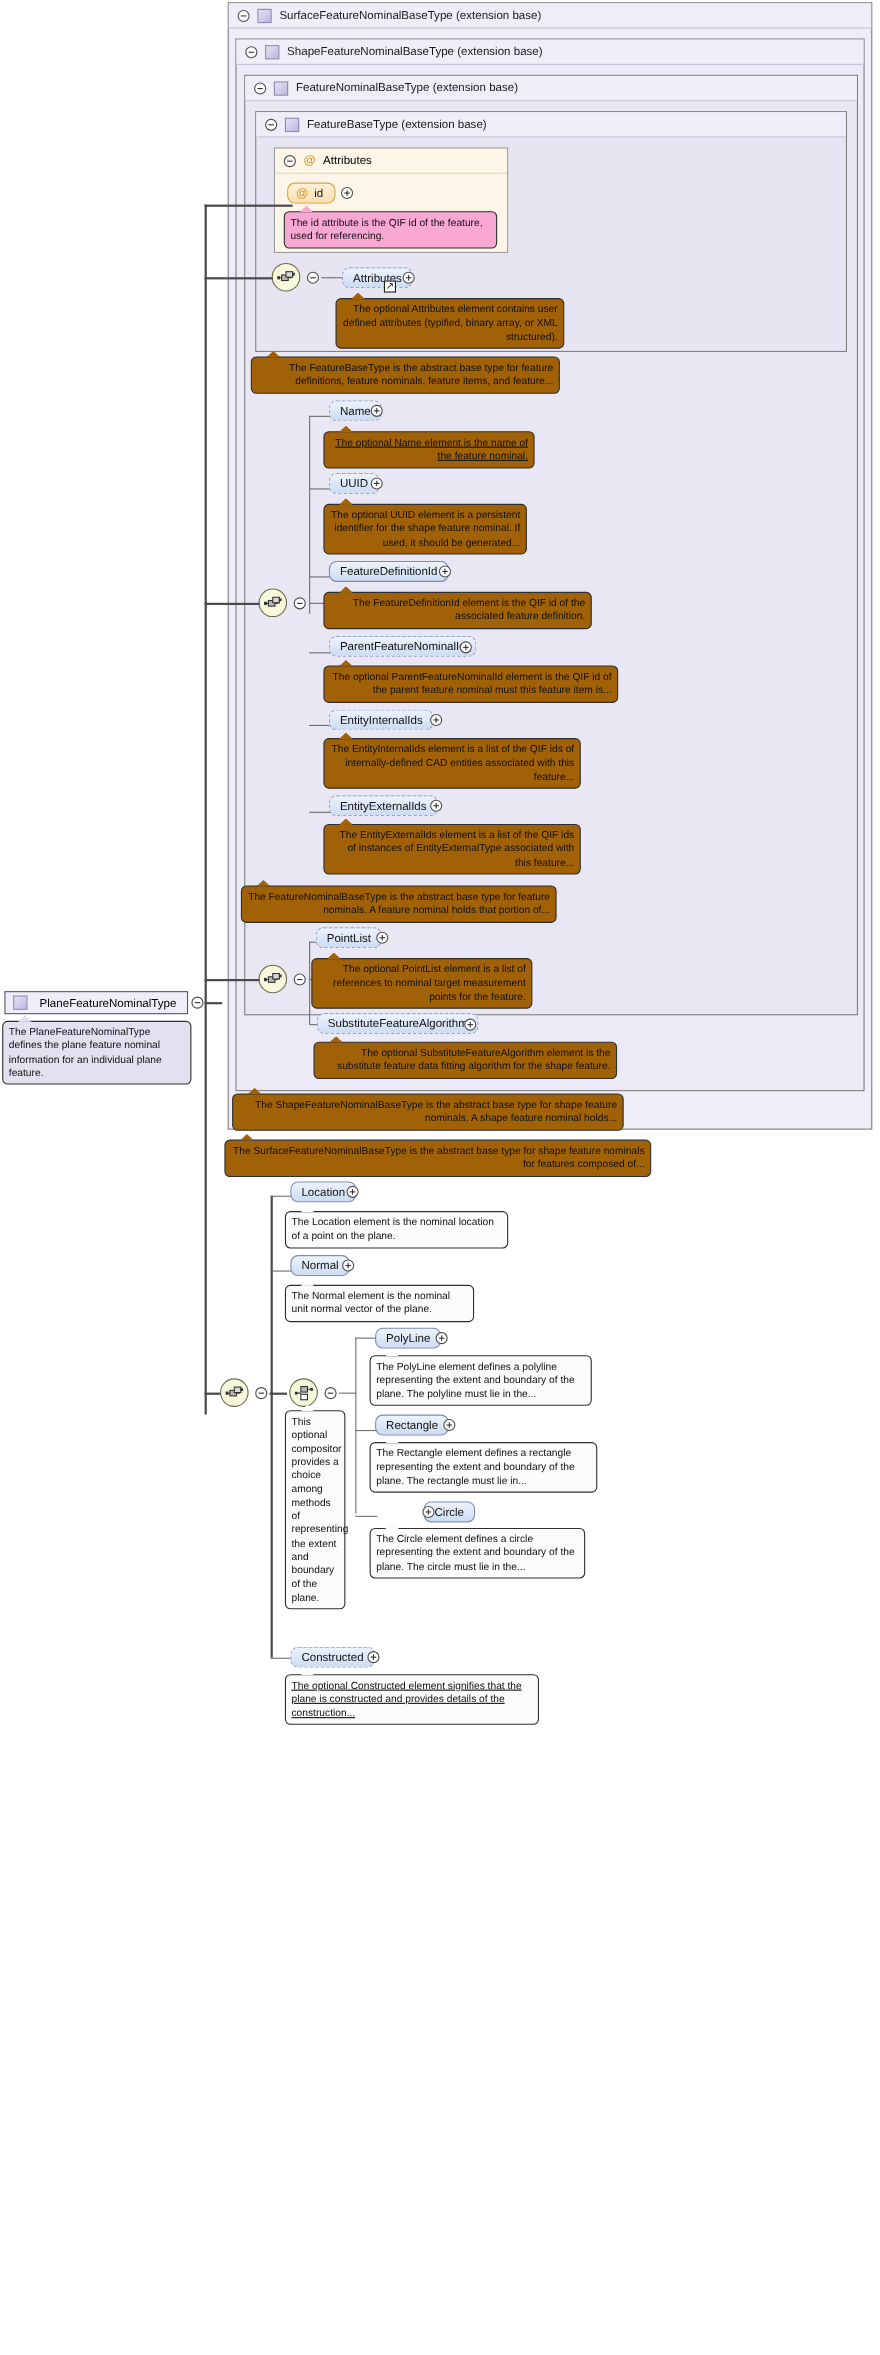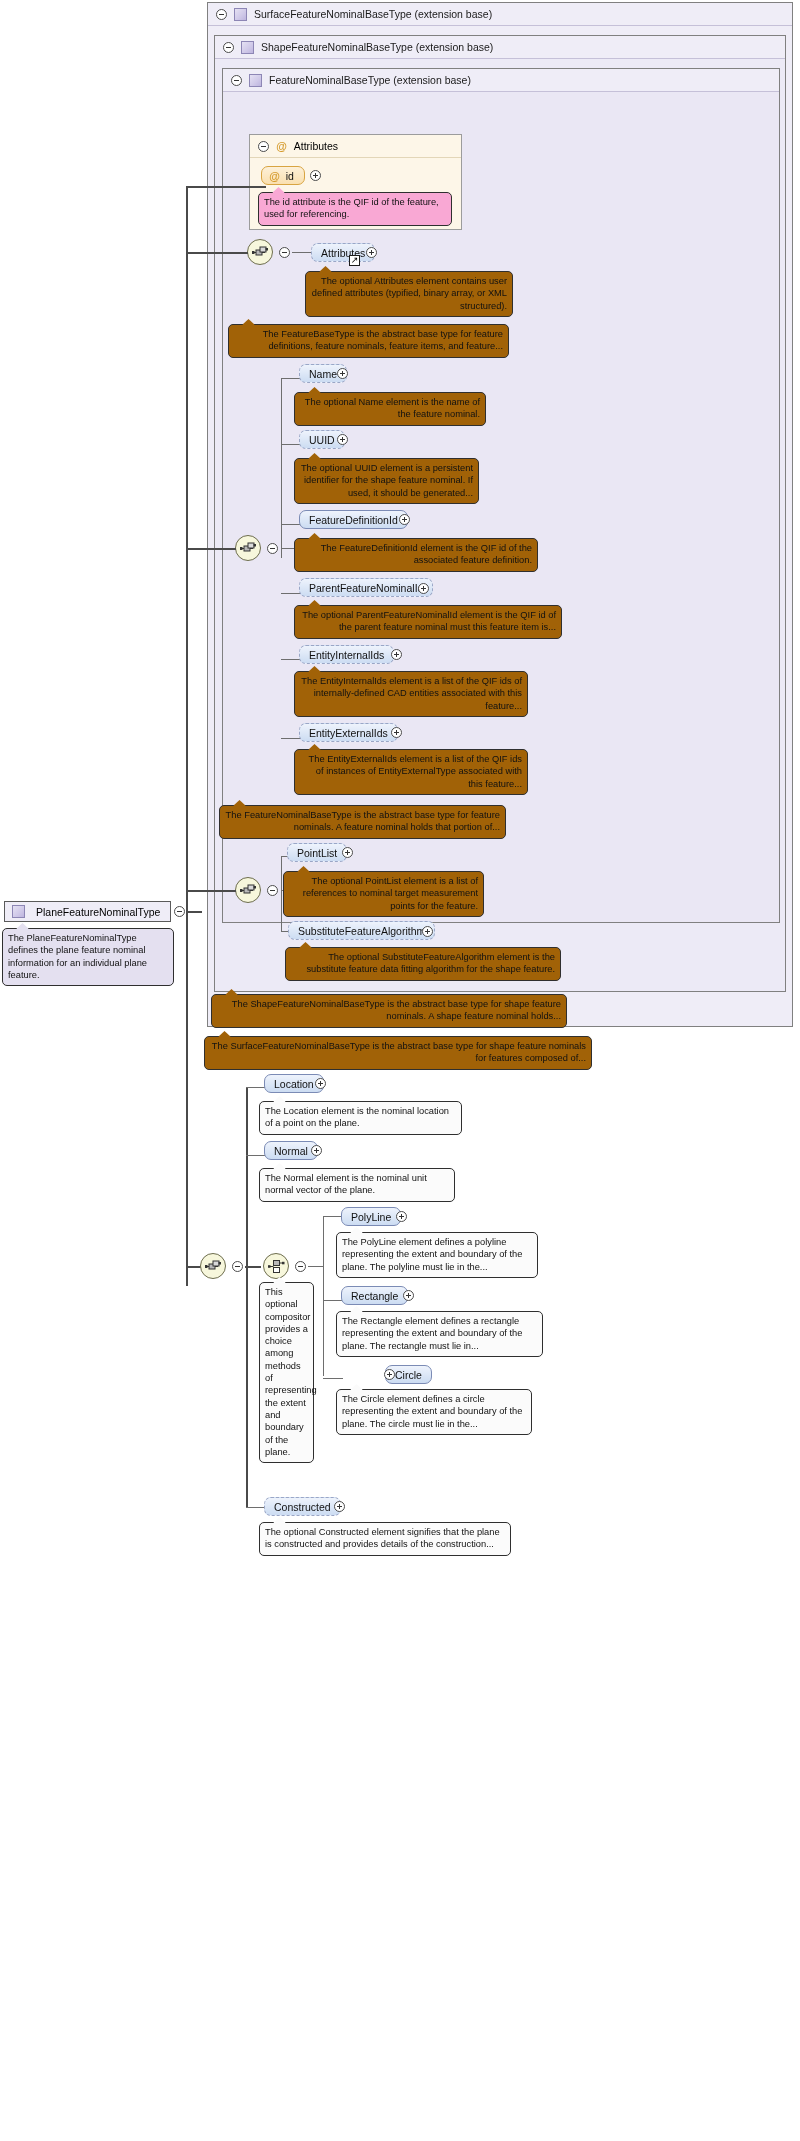--- a/index.html
+++ b/index.html
@@ -206,20 +206,27 @@
   </div>
 
   <div class="group g3" style="left:222px; top:68px; width:558px; height:855px;">
     <div class="group-hdr">
       <span class="tgl"></span>
       <span class="swatch"></span>
       <span>FeatureNominalBaseType (extension base)</span>
     </div>
   </div>
 
+  <div class="group g4" style="left:232px; top:101px; width:538px; height:219px;">
+    <div class="group-hdr">
+      <span class="tgl"></span>
+      <span class="swatch"></span>
+      <span>FeatureBaseType (extension base)</span>
+    </div>
+  </div>
 
   <div class="attrs-panel" style="left:249px; top:134px; width:213px; height:96px;">
     <div class="attrs-hdr">
       <span class="tgl"></span>
       <span class="at-glyph">@</span>
       <span>Attributes</span>
     </div>
   </div>
 
   <div class="attrbox" style="left:261px; top:166px;">
@@ -270,21 +277,21 @@
   <span class="tgl" style="position:absolute;left:267px; top:543px;"></span>
 
   <div class="ln lnv" style="left:281px; top:378px; height:180px;"></div>
   <div class="ln lnh" style="left:281px; top:548px; width:14px;"></div>
 
   <div class="ln lnh" style="left:281px; top:378px; width:20px;"></div>
   <div class="elem optional" style="left:299px; top:364px;">
     <span>Name</span>
   </div>
   <span class="tgl plus" style="position:absolute;left:337px; top:368px;"></span>
-  <div class="note lav" style="left:294px; top:392px; width:192px;">
+  <div class="note lav" style="left:294px; top:392px; width:192px;text-decoration:underline;">
     <span>The optional Name element is the name of the feature nominal.</span>
   </div>
 
   <div class="ln lnh" style="left:281px; top:444px; width:20px;"></div>
   <div class="elem optional" style="left:299px; top:430px;">
     <span>UUID</span>
   </div>
   <span class="tgl plus" style="position:absolute;left:337px; top:434px;"></span>
   <div class="note lav" style="left:294px; top:458px; width:185px;">
     <span>The optional UUID element is a persistent identifier for the shape feature nominal. If used, it should be generated...</span>
@@ -407,21 +414,21 @@
   <span class="tgl plus" style="position:absolute;left:315px; top:1078px;"></span>
   <div class="note white" style="left:259px; top:1101px; width:203px;">
     <span>The Location element is the nominal location of a point on the plane.</span>
   </div>
 
   <div class="ln lnh" style="left:246px; top:1155px; width:20px;"></div>
   <div class="elem" style="left:264px; top:1141px;">
     <span>Normal</span>
   </div>
   <span class="tgl plus" style="position:absolute;left:311px; top:1145px;"></span>
-  <div class="note white" style="left:259px; top:1168px; width:196px;">
+  <div class="note white" style="left:259px; top:1168px; width:172px;">
     <span>The Normal element is the nominal unit normal vector of the plane.</span>
   </div>
 
   <div class="comp" style="left:263px; top:1253px;">
     <svg width="17" height="15" viewBox="0 0 17 15">
       <rect x="5.5" y="1.5" width="6" height="5" fill="#b9b9b9" stroke="#333"></rect>
       <rect x="5.5" y="8.5" width="6" height="5" fill="#fff" stroke="#333"></rect>
       <path d="M0 7.5 H5.5 M11.5 4 H14" stroke="#333" stroke-width="1"></path>
       <rect x="0" y="6.2" width="2.5" height="2.6" fill="#333"></rect>
       <rect x="14" y="2.8" width="2.5" height="2.5" fill="#333"></rect>
@@ -461,17 +468,17 @@
   <span class="tgl plus" style="position:absolute;left:384px; top:1369px;"></span>
   <div class="note white" style="left:336px; top:1389px; width:196px;">
     <span>The Circle element defines a circle representing the extent and boundary of the plane. The circle must lie in the...</span>
   </div>
 
   <div class="ln lnh" style="left:246px; top:1507px; width:20px;"></div>
   <div class="elem optional" style="left:264px; top:1497px;">
     <span>Constructed</span>
   </div>
   <span class="tgl plus" style="position:absolute;left:334px; top:1501px;"></span>
-  <div class="note white" style="left:259px; top:1522px; width:252px;">
+  <div class="note white" style="left:259px; top:1522px; width:231px;text-decoration:underline;">
     <span>The optional Constructed element signifies that the plane is constructed and provides details of the construction...</span>
   </div>
 
 </div>
 
 </body></html>

